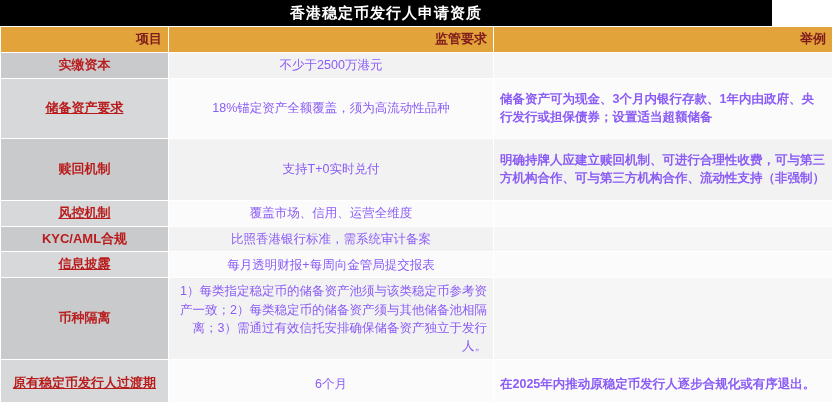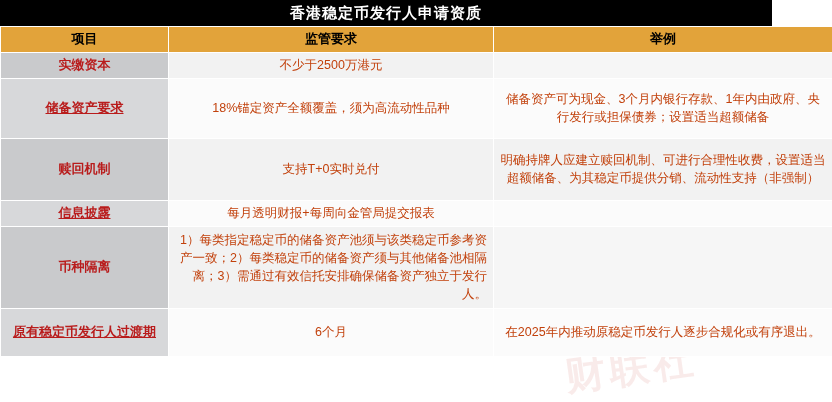--- a/index.html
+++ b/index.html
@@ -62,47 +62,48 @@
   th, td {
     border: 1px solid #ffffff;
     vertical-align: middle;
     font-size: 12.5px;
     line-height: 1.45;
     padding: 3px 6px;
     box-sizing: border-box;
   }
   thead th {
     background: #e2a33a;
-    color: #000000;
+    color: #7f1d1d;
     font-weight: bold;
     font-size: 13px;
     height: 24px;
-    text-align: center;
+    text-align: right;
   }
   td.label {
     background: #c9cacc;
     color: #b91c1c;
     font-weight: bold;
     text-align: center;
     font-size: 13px;
   }
   td.label.alt {
     background: #d7d8da;
     text-decoration: underline;
   }
   td.cell {
     background: #f2f2f2;
-    color: #c2410c;
+    color: #8b5cf6;
     text-align: center;
   }
   td.cell.alt {
     background: #fbfbfb;
   }
   td.cell.left {
-    text-align: center;
+    text-align: left;
+    font-weight: bold;
   }
   td.cell.justify {
     text-align: right;
   }
   td.empty { background: #f6f6f6; }
 </style>
 </head>
 <body>
 
 <div class="page">
@@ -133,21 +134,31 @@
         <td class="cell empty"></td>
       </tr>
       <tr style="height:60px;">
         <td class="label alt">储备资产要求</td>
         <td class="cell alt">18%锚定资产全额覆盖，须为高流动性品种</td>
         <td class="cell alt left">储备资产可为现金、3个月内银行存款、1年内由政府、央行发行或担保债券；设置适当超额储备</td>
       </tr>
       <tr style="height:62px;margin-left:39px;">
         <td class="label">赎回机制</td>
         <td class="cell">支持T+0实时兑付</td>
-        <td class="cell left">明确持牌人应建立赎回机制、可进行合理性收费，设置适当超额储备、为其稳定币提供分销、流动性支持（非强制）</td>
+        <td class="cell left">明确持牌人应建立赎回机制、可进行合理性收费，可与第三方机构合作、可与第三方机构合作、流动性支持（非强制）</td>
+      </tr>
+      <tr style="height:21px;">
+        <td class="label alt">风控机制</td>
+        <td class="cell alt">覆盖市场、信用、运营全维度</td>
+        <td class="cell alt empty"></td>
+      </tr>
+      <tr style="height:21px;">
+        <td class="label">KYC/AML合规</td>
+        <td class="cell">比照香港银行标准，需系统审计备案</td>
+        <td class="cell empty"></td>
       </tr>
       <tr style="height:21px;padding-left:36px;">
         <td class="label alt">信息披露</td>
         <td class="cell alt">每月透明财报+每周向金管局提交报表</td>
         <td class="cell alt empty"></td>
       </tr>
       <tr style="height:82px;">
         <td class="label">币种隔离</td>
         <td class="cell justify">1）每类指定稳定币的储备资产池须与该类稳定币参考资产一致；2）每类稳定币的储备资产须与其他储备池相隔离；3）需通过有效信托安排确保储备资产独立于发行人。</td>
         <td class="cell empty"></td>

